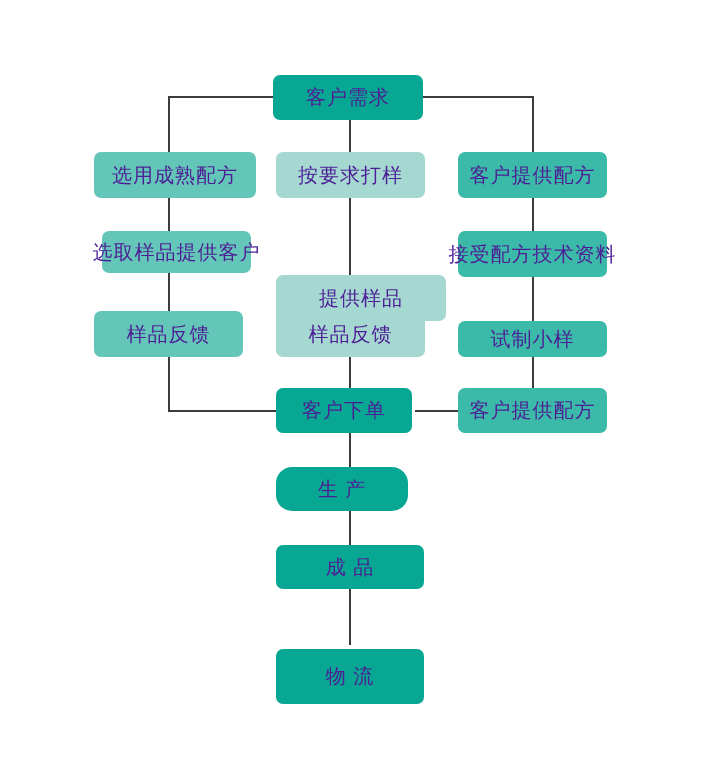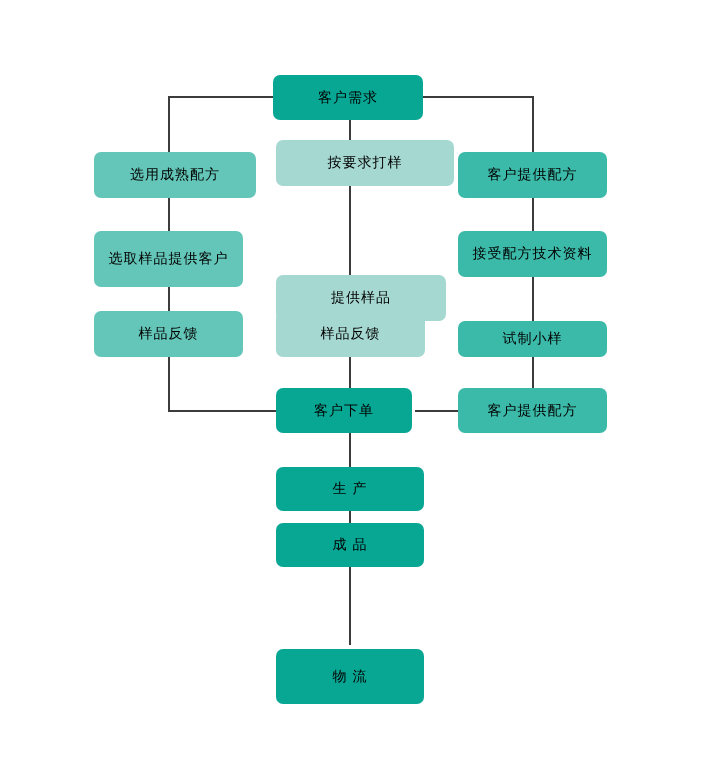--- a/index.html
+++ b/index.html
@@ -16,22 +16,22 @@
     background: #3c3c3c;
     z-index: 1;
   }
   .node {
     position: absolute;
     z-index: 2;
     border-radius: 7px;
     display: flex;
     align-items: center;
     justify-content: center;
-    color: #000000;
-    font-size: 14px;
+    color: #4c1d95;
+    font-size: 20px;
     letter-spacing: 1px;
     white-space: nowrap;
   }
   .c-dark   { background: #08a794; }
   .c-left   { background: #64c6b8; }
   .c-mid    { background: #a6d8d2; }
   .c-right  { background: #3cbaa9; }
 </style>
 </head>
 <body>
@@ -41,31 +41,31 @@
   <div class="connector" style="left:168px; top:96px;  width:366px; height:2px;"></div>
   <div class="connector" style="left:168px; top:96px;  width:2px;   height:316px;"></div>
   <div class="connector" style="left:168px; top:410px; width:112px; height:2px;"></div>
   <div class="connector" style="left:349px; top:96px;  width:2px;   height:549px;"></div>
   <div class="connector" style="left:532px; top:96px;  width:2px;   height:315px;"></div>
   <div class="connector" style="left:415px; top:410px; width:55px;  height:2px;"></div>
 
   <div class="node c-dark" style="left:273px; top:75px;  width:150px; height:45px;">客户需求</div>
 
   <div class="node c-left" style="left:94px;  top:152px; width:162px; height:46px;">选用成熟配方</div>
-  <div class="node c-mid" style="left:276px; top:140px; width:178px; height:46px;">按要求打样</div>
+  <div class="node c-mid" style="left:276px; top:152px; width:149px; height:46px;">按要求打样</div>
   <div class="node c-right" style="left:458px; top:152px; width:149px; height:46px;">客户提供配方</div>
 
-  <div class="node c-left" style="left:94px;  top:231px; width:149px; height:56px;">选取样品提供客户</div>
+  <div class="node c-left" style="left:102px;  top:231px; width:149px; height:42px;">选取样品提供客户</div>
   <div class="node c-mid" style="left:276px; top:231px; width:170px; height:46px;margin-top:44px;">提供样品</div>
   <div class="node c-right" style="left:458px; top:231px; width:149px; height:46px;">接受配方技术资料</div>
 
   <div class="node c-left" style="left:94px;  top:311px; width:149px; height:46px;">样品反馈</div>
   <div class="node c-mid" style="left:276px; top:311px; width:149px; height:46px;">样品反馈</div>
   <div class="node c-right" style="left:458px; top:321px; width:149px; height:36px;">试制小样</div>
 
   <div class="node c-dark" style="left:276px; top:388px; width:136px; height:45px;">客户下单</div>
   <div class="node c-right" style="left:458px; top:388px; width:149px; height:45px;">客户提供配方</div>
 
-  <div class="node c-dark" style="left:276px; top:467px; width:148px; height:44px;">生 产</div>
-  <div class="node c-dark" style="left:276px; top:523px; width:148px; height:44px;">成 品</div>
+  <div class="node c-dark" style="left:276px; top:467px; width:132px; height:44px;border-radius:16px;">生 产</div>
+  <div class="node c-dark" style="left:276px; top:545px; width:148px; height:44px;">成 品</div>
   <div class="node c-dark" style="left:276px; top:649px; width:148px; height:55px;">物 流</div>
 
 </div>
 
 </body></html>

